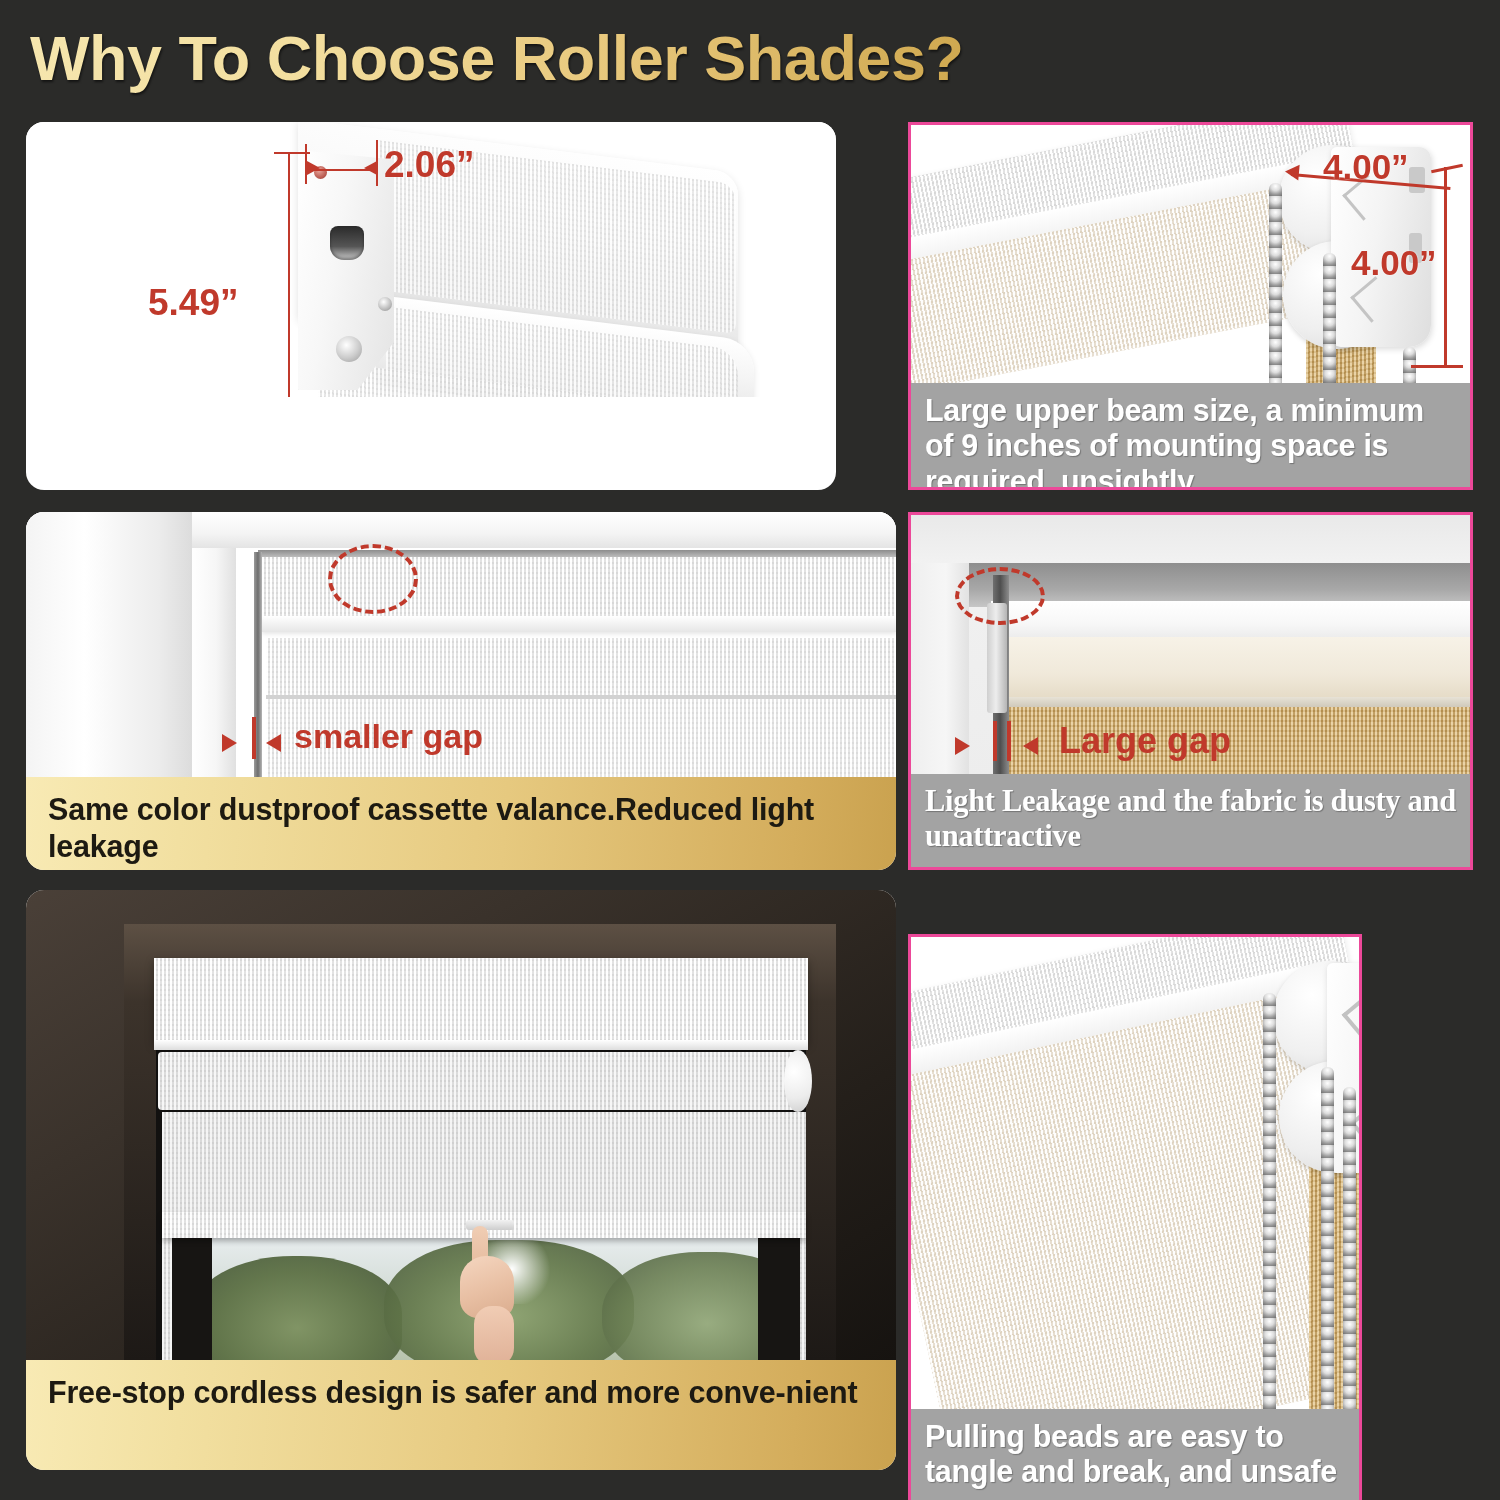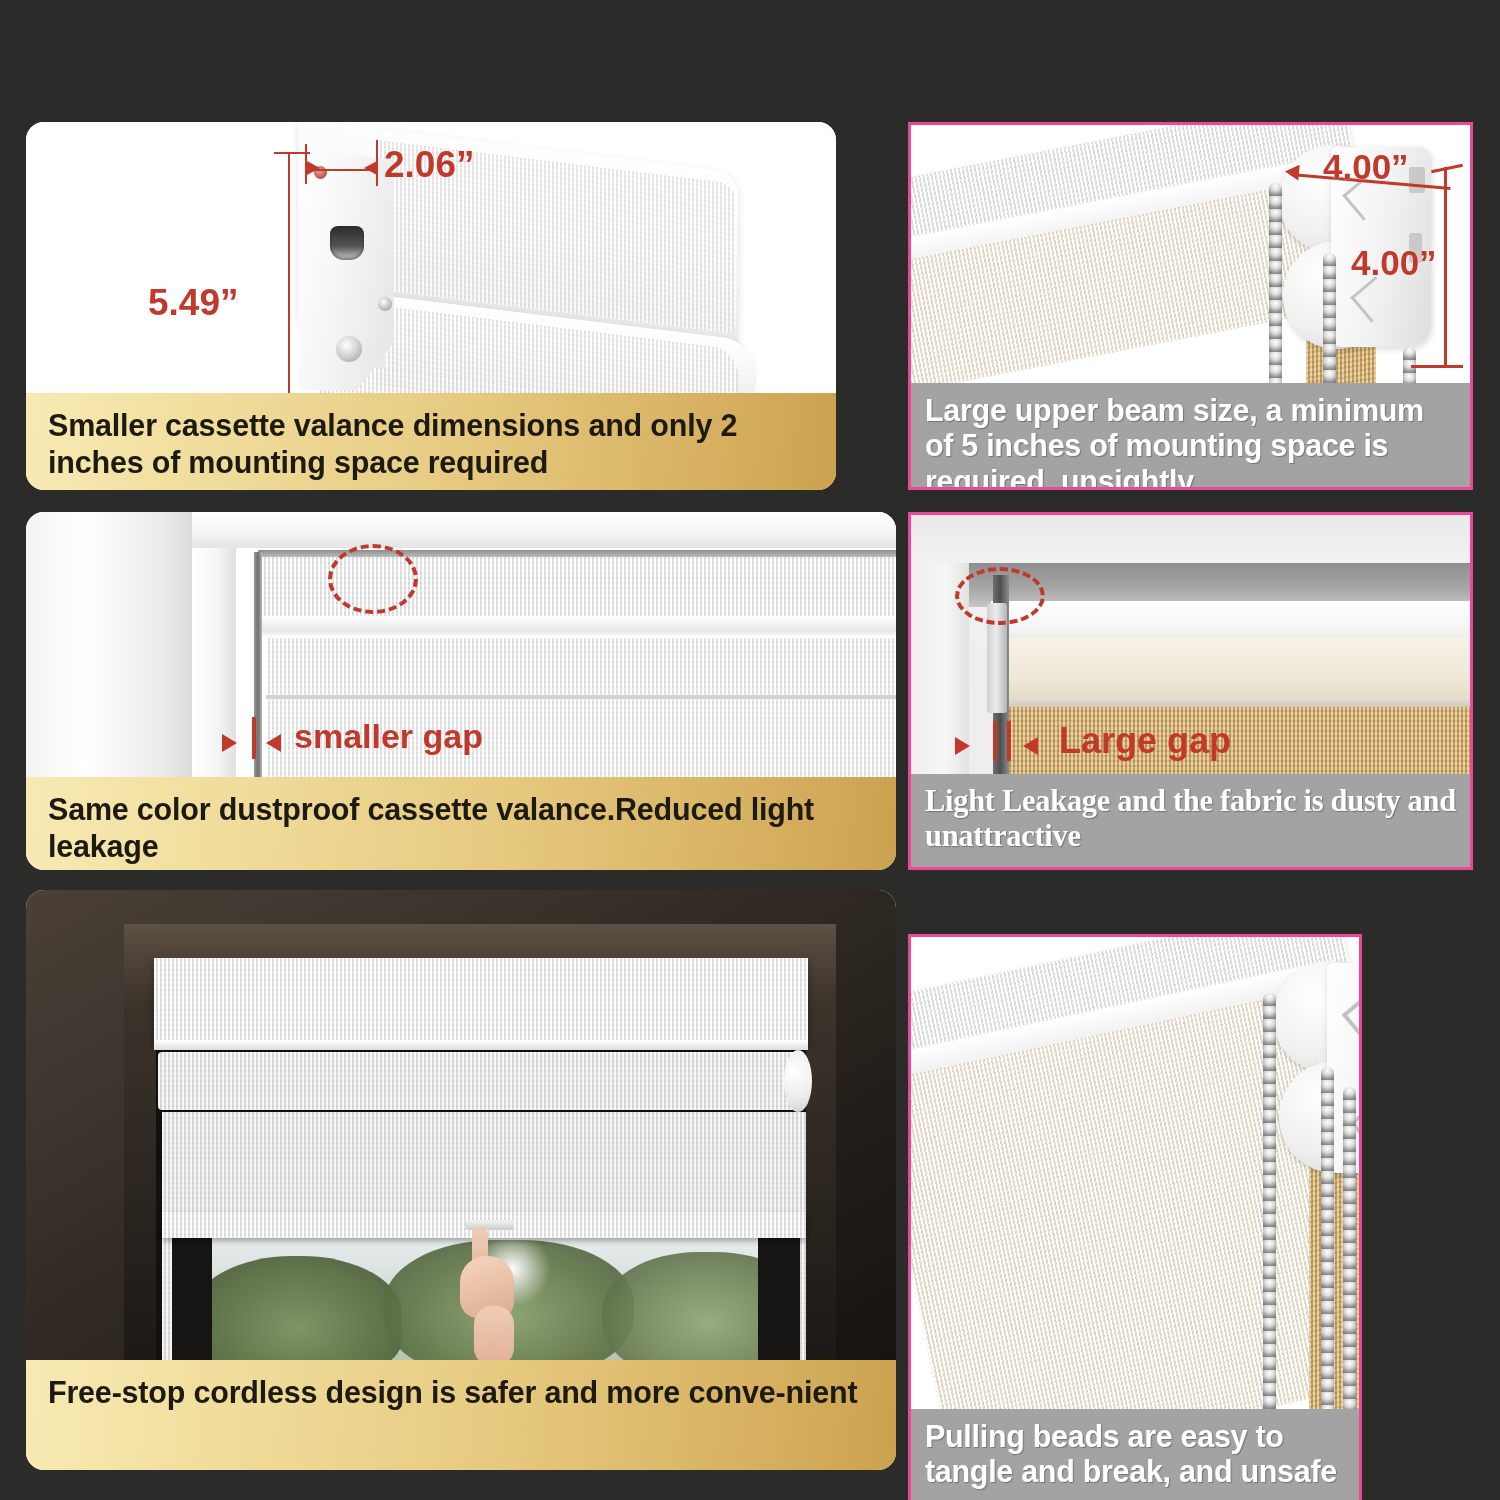--- a/index.html
+++ b/index.html
@@ -154,20 +154,21 @@
     background-size: 13px 13px;
     background-repeat: repeat-y;
     border-radius: 6px;
   }
 </style>
 </head>
 <body>
 
 <div class="page">
 
+  <div class="title">Why To Choose Roller Shades?</div>
 
   <div class="panel good" style="left:26px; top:122px; width:810px; height:368px;">
 
     <div class="photo" style="height:275px;">
       <div class="bg-white"></div>
 
       <div style="position:absolute; left:272px; top:24px; width:440px; height:200px;
                   background:linear-gradient(185deg,#ffffff 0%,#fafafa 30%,#e9e9e9 70%,#dedede 100%);
                   transform:skewY(7deg); border-radius:4px 22px 14px 4px;
                   box-shadow:0 3px 8px rgba(0,0,0,0.12);"></div>
@@ -213,23 +214,20 @@
       <div class="arrow-l" style="left:338px; top:39px; border-right-width:13px;
                                   border-top-width:7px; border-bottom-width:7px;"></div>
       <div class="dim-label" style="left:358px; top:22px; font-size:37px;">2.06”</div>
 
       <div class="dim-line" style="left:262px; top:30px; width:2px; height:315px;"></div>
       <div class="dim-line" style="left:248px; top:30px; width:36px; height:2px;"></div>
 
       <div class="dim-label" style="left:122px; top:160px; font-size:37px;">5.49”</div>
     </div>
 
-    <div class="caption gold" style="height:97px;">
-      <span class="cap-text">Smaller cassette valance dimensions and only 2 inches of mounting space required</span>
-    </div>
   </div>
 
   <div class="panel bad" style="left:908px; top:122px; width:565px; height:368px;">
 
     <div class="photo" style="height:265px;">
       <div class="bg-white"></div>
 
       <div class="fabric-white" style="position:absolute; left:-30px; top:58px; width:470px; height:64px;
                   transform:rotate(-11deg); transform-origin:left top;
                   box-shadow:0 3px 7px rgba(0,0,0,0.10);"></div>
@@ -277,21 +275,21 @@
       <div class="dim-label" style="left:412px; top:22px; font-size:35px;">4.00”</div>
 
       <div class="dim-line" style="left:533px; top:42px; width:3px; height:200px;"></div>
       <div class="dim-line" style="left:520px; top:42px; width:32px; height:3px;
                                    transform:rotate(-12deg);"></div>
       <div class="dim-line" style="left:500px; top:240px; width:52px; height:3px;"></div>
       <div class="dim-label" style="left:440px; top:118px; font-size:35px;">4.00”</div>
     </div>
 
     <div class="caption gray" style="height:104px;">
-      <span class="cap-text">Large upper beam size, a minimum of 5 inches of mounting space is required, unsightly</span>
+      <span class="cap-text">Large upper beam size, a minimum of 9 inches of mounting space is required, unsightly</span>
     </div>
   </div>
 
   <div class="panel good" style="left:26px; top:512px; width:870px; height:358px;">
 
     <div class="photo" style="height:265px;">
       <div class="bg-white"></div>
 
       <div style="position:absolute; left:0; top:0; width:166px; height:265px;
                   background:linear-gradient(90deg,#f4f4f4 0%,#ffffff 35%,#ececec 80%,#dcdcdc 100%);"></div>

